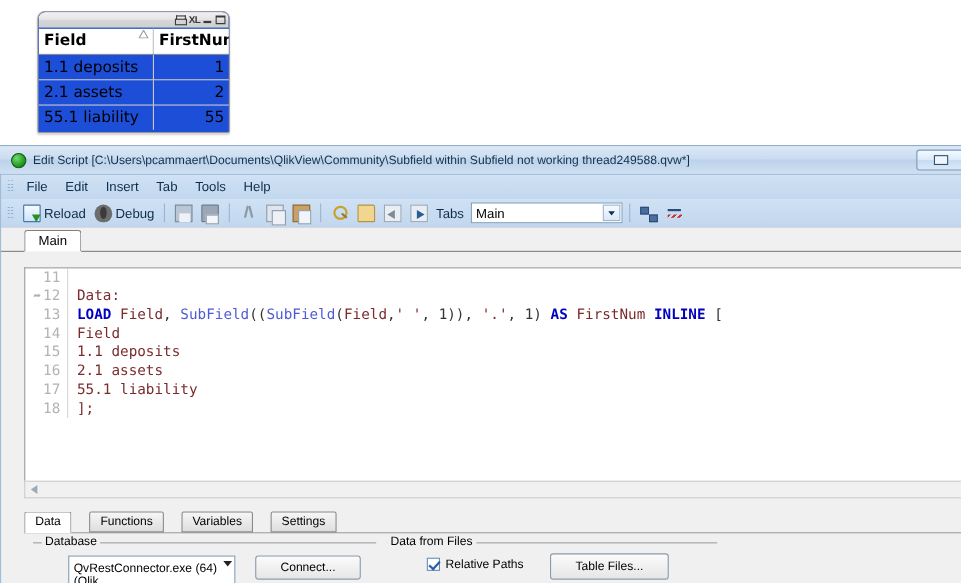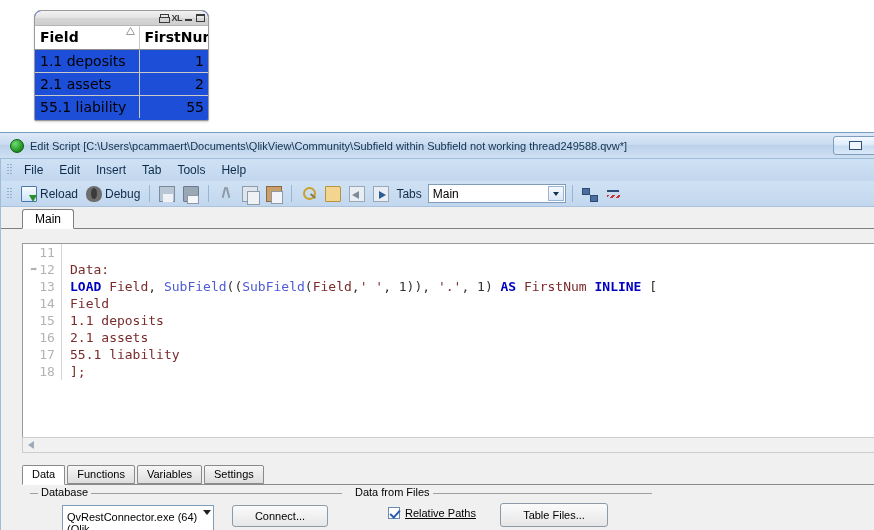--- a/index.html
+++ b/index.html
@@ -276,21 +276,21 @@
     position:absolute; left: 22px; top: 332px;
     width: 852px; height: 20px;
     display: flex; align-items: flex-end;
     border-bottom: 1px solid #8a8a8a;
   }
   .btab {
     height: 19px; padding: 2px 9px 0 9px;
     font-size: 11px;
     border: 1px solid #8a8a8a;
     background: linear-gradient(to bottom,#f6f6f6,#dedede);
-    margin-right: 2px;
+    margin-right: 16px;
     border-radius: 2px 2px 0 0;
   }
   .btab.active {
     background: #ffffff;
     border-bottom: 1px solid #ffffff;
     height: 20px;
     position: relative; top:1px;
   }
 
   .panel-body { position:absolute; left: 22px; top: 352px; width: 852px; height: 48px; background:#f0f0f0; }
@@ -468,21 +468,21 @@
         <div class="win-combo" style="position:absolute; left:32px; top:12px; width:152px;">
           <span>QvRestConnector.exe (64) (Qlik</span>
           <span class="arrow-box2"></span>
         </div>
         <div class="btn" style="position:absolute; left:202px; top:12px; width:96px;">Connect...</div>
       </div>
 
       <div class="groupbox" style="left:330px; top:8px; width:300px; height:40px;">
         <div class="gb-line"></div>
         <div class="gb-title" style="left:0;">Data from Files</div>
-        <div style="position:absolute; left:36px; top:14px; display:flex; align-items:center; gap:5px;text-decoration:underline;">
+        <div style="position:absolute; left:36px; top:14px; display:flex; align-items:center; gap:5px;">
           <span class="chk"></span>
           <span style="font-size:11px;">Relative Paths</span>
         </div>
         <div class="btn" style="position:absolute; left:148px; top:10px; width:108px; height:24px;">Table Files...</div>
       </div>
     </div>
   </div>
 </div>
 
 </body></html>

